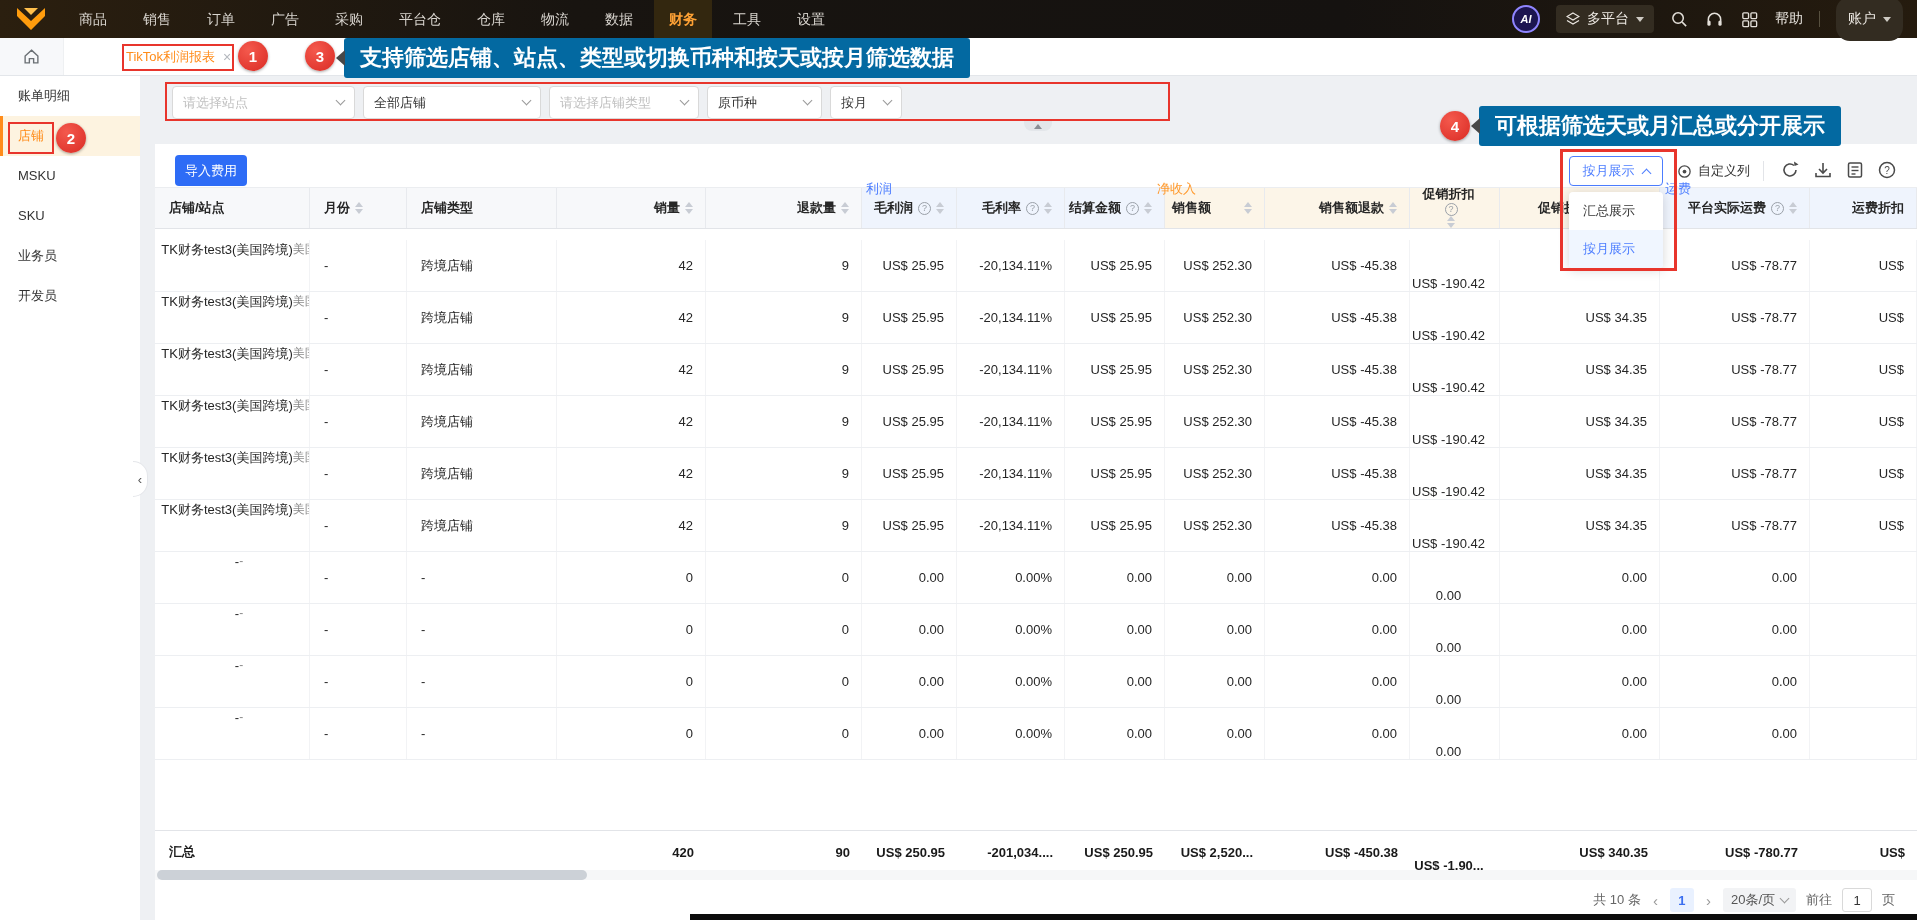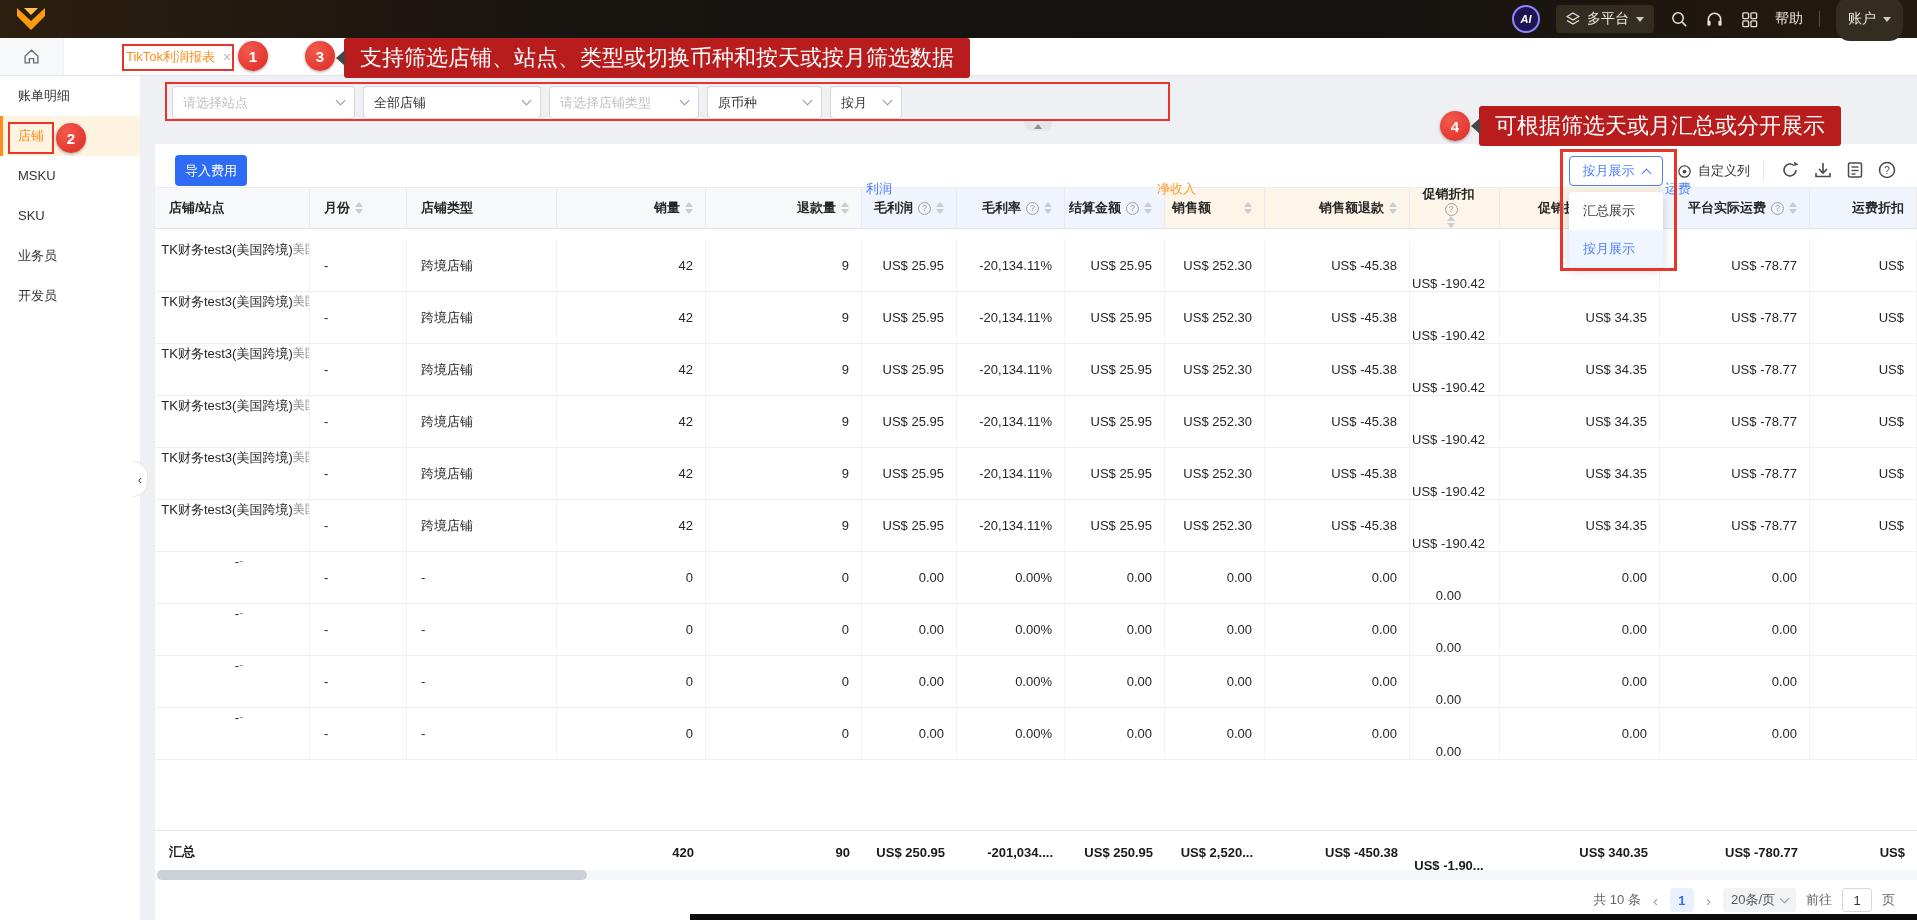--- a/index.html
+++ b/index.html
@@ -90,34 +90,48 @@
   
   .mode-menu{position:absolute;left:1569px;top:192px;width:94px;background:#fff;border-radius:4px;box-shadow:0 2px 12px rgba(0,0,0,.16);z-index:50;overflow:hidden;}
   .mode-option{height:38px;line-height:38px;padding-left:14px;font-size:13px;color:#333;cursor:pointer;}
   .mode-option.selected{color:#4c7dff;background:#f0f6ff;}
   
   .ann-box{position:absolute;border:2px solid #e8352c;z-index:60;pointer-events:none;}
   .ann-box-thick{border-width:3px;}
   .ann-circle{position:absolute;width:30px;height:30px;border-radius:50%;
     background:radial-gradient(circle at 35% 30%,#f4594d,#da2b24);color:#fff;font-weight:bold;font-size:15px;
     display:flex;align-items:center;justify-content:center;z-index:65;box-shadow:0 1px 3px rgba(0,0,0,.35);}
-  .ann-tooltip{position:absolute;height:40px;line-height:40px;background:#b91c1c;color:#fff;
-    font-size:22px;font-weight:normal;padding:0 16px;border-radius:3px;white-space:nowrap;z-index:64;}
+  .ann-tooltip{position:absolute;height:40px;line-height:40px;background:#0369a1;color:#fff;
+    font-size:22px;font-weight:bold;padding:0 16px;border-radius:3px;white-space:nowrap;z-index:64;}
   .ann-tooltip::before{content:'';position:absolute;left:-8px;top:50%;transform:translateY(-50%);
     border-top:8px solid transparent;border-bottom:8px solid transparent;border-right:9px solid #474747;}
   .bottom-strip{position:absolute;left:690px;right:0;top:914px;height:6px;background:#0c0c0c;z-index:70;}
 </style>
 </head>
 <body>
 
 <div class="topbar">
   <svg class="logo" viewBox="0 0 30 24">
     <path d="M1 1 L15 14 L29 1 L29 9 L15 23 L1 9 Z" fill="#ff9c0d"></path>
     <path d="M8 1 L15 8 L22 1 Z" fill="#ffc04d"></path>
   </svg>
+  <div class="topmenu">
+      <div class="topmenu-item">商品</div>
+      <div class="topmenu-item">销售</div>
+      <div class="topmenu-item">订单</div>
+      <div class="topmenu-item">广告</div>
+      <div class="topmenu-item">采购</div>
+      <div class="topmenu-item">平台仓</div>
+      <div class="topmenu-item">仓库</div>
+      <div class="topmenu-item">物流</div>
+      <div class="topmenu-item">数据</div>
+      <div class="topmenu-item active">财务</div>
+      <div class="topmenu-item">工具</div>
+      <div class="topmenu-item">设置</div>
+    </div>
   <div class="topbar-right">
     <div class="ai-badge">AI</div>
     <div class="platform-btn">
       <svg width="14" height="14" viewBox="0 0 14 14">
         <path d="M7 1 L13 4.5 L7 8 L1 4.5 Z" fill="none" stroke="#ece8e2" stroke-width="1.2"></path>
         <path d="M1 8.5 L7 12 L13 8.5" fill="none" stroke="#ece8e2" stroke-width="1.2"></path>
       </svg>
       <span>多平台</span>
       <i class="caret-dn-lite"></i>
     </div>

